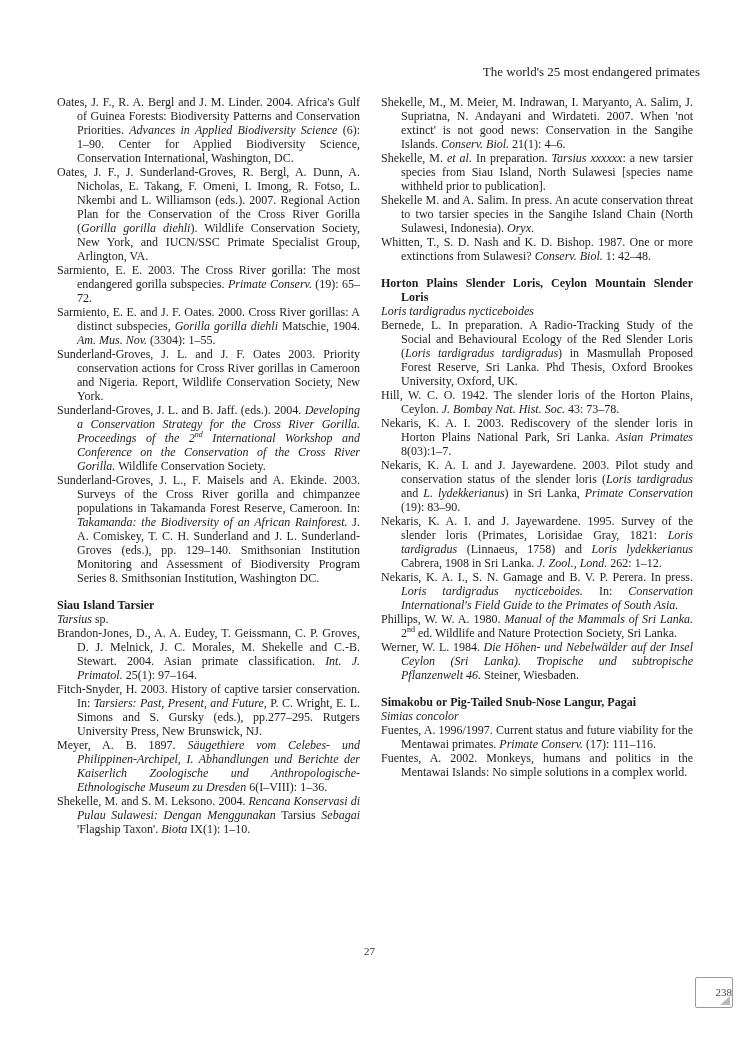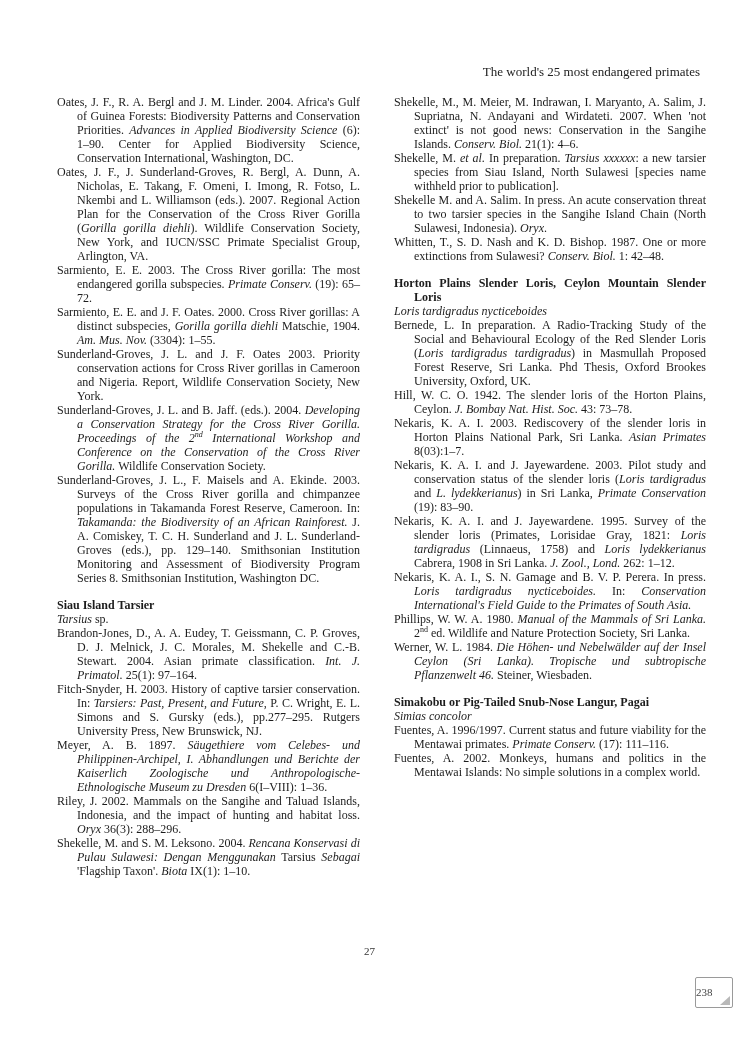--- a/index.html
+++ b/index.html
@@ -25,21 +25,21 @@
     color: #222;
   }
   .col {
     position: absolute;
     top: 95px;
     font-size: 12px;
     line-height: 14px;
     color: #1c1c1c;
   }
   .col-left  { left: 57px;  width: 303px; }
-  .col-right { left: 394px; width: 312px; }
+  .col-right { left: 381px; width: 312px; }
 
   .col p { margin: 0; }
 
   .ref {
     text-align: justify;
     padding-left: 20px;
     text-indent: -20px;
   }
   .head {
     font-weight: bold;
@@ -67,21 +67,21 @@
     position: absolute;
     top: 977px;
     left: 695px;
     width: 38px;
     height: 31px;
     background: #ffffff;
     border: 1px solid #9a9a9a;
     border-radius: 2px;
     font-size: 11px;
     color: #444;
-    text-align: left;
+    text-align: right;
     line-height: 28px;
     box-sizing: border-box;
   }
   .corner-fold {
     position: absolute;
     right: 2px;
     bottom: 2px;
     width: 0;
     height: 0;
     border-left: 10px solid transparent;
@@ -99,21 +99,20 @@
     <p class="ref"><span>Sarmiento, E. E. 2003. The Cross River gorilla: The most endangered gorilla subspecies. </span><span class="it">Primate Conserv.</span><span> (19): 65–72.</span></p>
     <p class="ref"><span>Sarmiento, E. E. and J. F. Oates. 2000. Cross River gorillas: A distinct subspecies, </span><span class="it">Gorilla gorilla diehli</span><span> Matschie, 1904. </span><span class="it">Am. Mus. Nov.</span><span> (3304): 1–55.</span></p>
     <p class="ref"><span>Sunderland-Groves, J. L. and J. F. Oates 2003. Priority conservation actions for Cross River gorillas in Cameroon and Nigeria. Report, Wildlife Conservation Society, New York.</span></p>
     <p class="ref"><span>Sunderland-Groves, J. L. and B. Jaff. (eds.). 2004. </span><span class="it">Developing a Conservation Strategy for the Cross River Gorilla. Proceedings of the 2</span><span class="sup it">nd</span><span class="it"> International Workshop and Conference on the Conservation of the Cross River Gorilla.</span><span> Wildlife Conservation Society.</span></p>
     <p class="ref"><span>Sunderland-Groves, J. L., F. Maisels and A. Ekinde. 2003. Surveys of the Cross River gorilla and chimpanzee populations in Takamanda Forest Reserve, Cameroon. In: </span><span class="it">Takamanda: the Biodiversity of an African Rainforest.</span><span> J. A. Comiskey, T. C. H. Sunderland and J. L. Sunderland-Groves (eds.), pp. 129–140. Smithsonian Institution Monitoring and Assessment of Biodiversity Program Series 8. Smithsonian Institution, Washington DC.</span></p>
     <p class="head"><span>Siau Island Tarsier</span></p>
     <p class="species"><span class="it">Tarsius</span><span> sp.</span></p>
     <p class="ref"><span>Brandon-Jones, D., A. A. Eudey, T. Geissmann, C. P. Groves, D. J. Melnick, J. C. Morales, M. Shekelle and C.-B. Stewart. 2004. Asian primate classification. </span><span class="it">Int. J. Primatol.</span><span> 25(1): 97–164.</span></p>
     <p class="ref"><span>Fitch-Snyder, H. 2003. History of captive tarsier conservation. In: </span><span class="it">Tarsiers: Past, Present, and Future</span><span>, P. C. Wright, E. L. Simons and S. Gursky (eds.), pp.277–295. Rutgers University Press, New Brunswick, NJ.</span></p>
     <p class="ref"><span>Meyer, A. B. 1897. </span><span class="it">Säugethiere vom Celebes- und Philippinen-Archipel, I. Abhandlungen und Berichte der Kaiserlich Zoologische und Anthropologische-Ethnologische Museum zu Dresden</span><span> 6(I–VIII): 1–36.</span></p>
-    <p class="ref"><span>Riley, J. 2002. Mammals on the Sangihe and Taluad Islands, Indonesia, and the impact of hunting and habitat loss. </span><span class="it">Oryx</span><span> 36(3): 288–296.</span></p>
     <p class="ref"><span>Shekelle, M. and S. M. Leksono. 2004. </span><span class="it">Rencana Konservasi di Pulau Sulawesi: Dengan Menggunakan</span><span> Tarsius </span><span class="it">Sebagai</span><span> 'Flagship Taxon'. </span><span class="it">Biota</span><span> IX(1): 1–10.</span></p>
   </div>
 
 <div class="col col-right" id="col-right">
     <p class="ref"><span>Shekelle, M., M. Meier, M. Indrawan, I. Maryanto, A. Salim, J. Supriatna, N. Andayani and Wirdateti. 2007. When 'not extinct' is not good news: Conservation in the Sangihe Islands. </span><span class="it">Conserv. Biol.</span><span> 21(1): 4–6.</span></p>
     <p class="ref"><span>Shekelle, M. </span><span class="it">et al.</span><span> In preparation. </span><span class="it">Tarsius xxxxxx</span><span>: a new tarsier species from Siau Island, North Sulawesi [species name withheld prior to publication].</span></p>
     <p class="ref"><span>Shekelle M. and A. Salim. In press. An acute conservation threat to two tarsier species in the Sangihe Island Chain (North Sulawesi, Indonesia). </span><span class="it">Oryx</span><span>.</span></p>
     <p class="ref"><span>Whitten, T., S. D. Nash and K. D. Bishop. 1987. One or more extinctions from Sulawesi? </span><span class="it">Conserv. Biol.</span><span> 1: 42–48.</span></p>
     <p class="head"><span>Horton Plains Slender Loris, Ceylon Mountain Slender Loris</span></p>
     <p class="species"><span class="it">Loris tardigradus nycticeboides</span></p>

